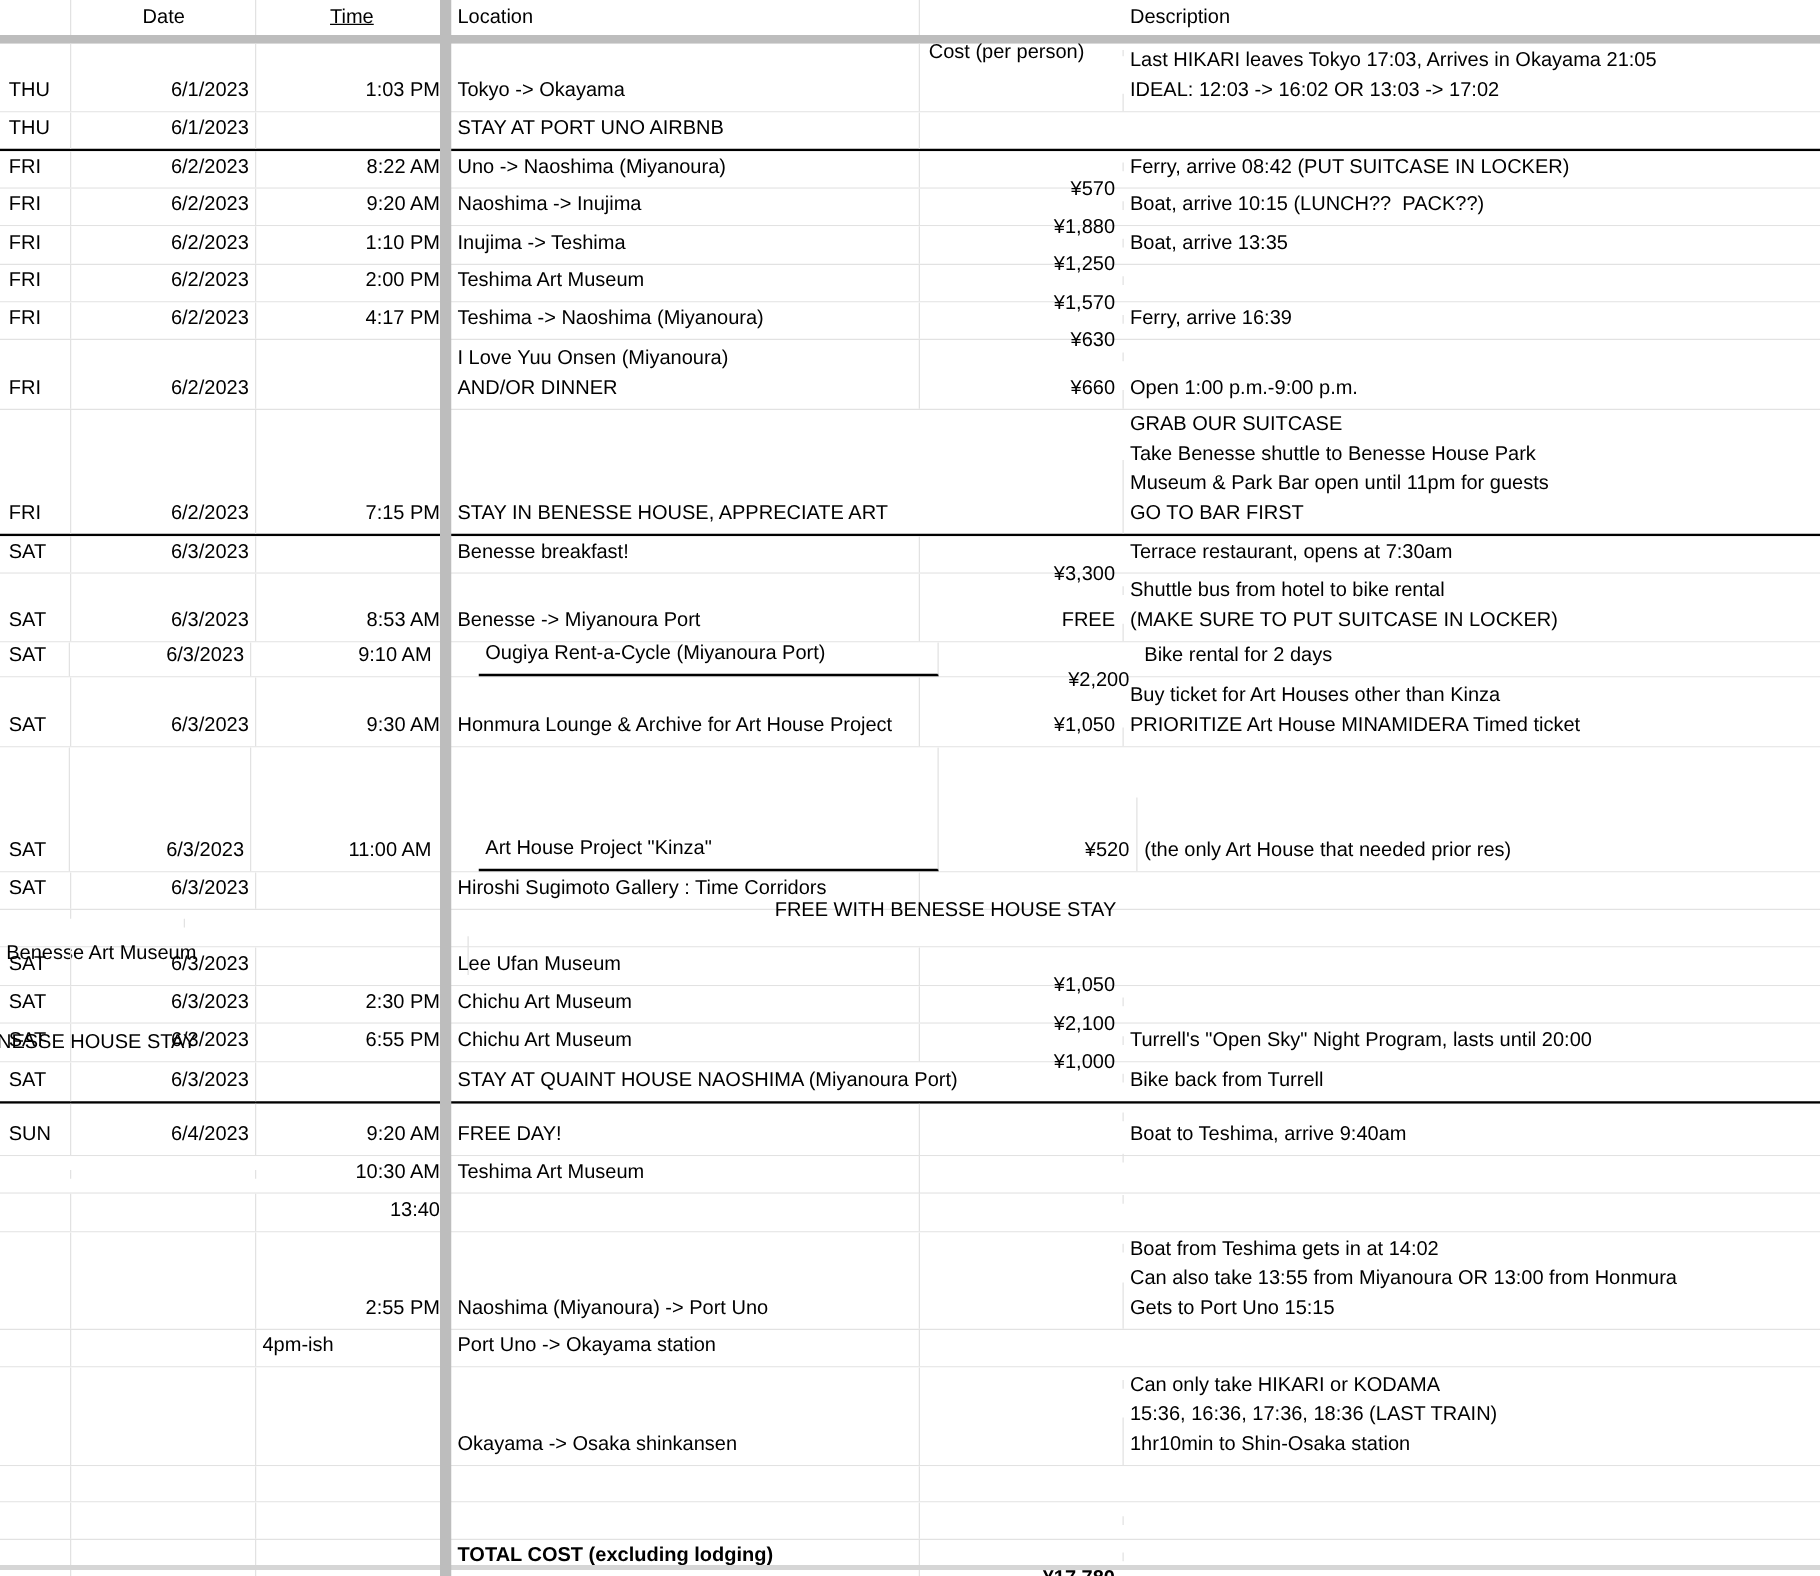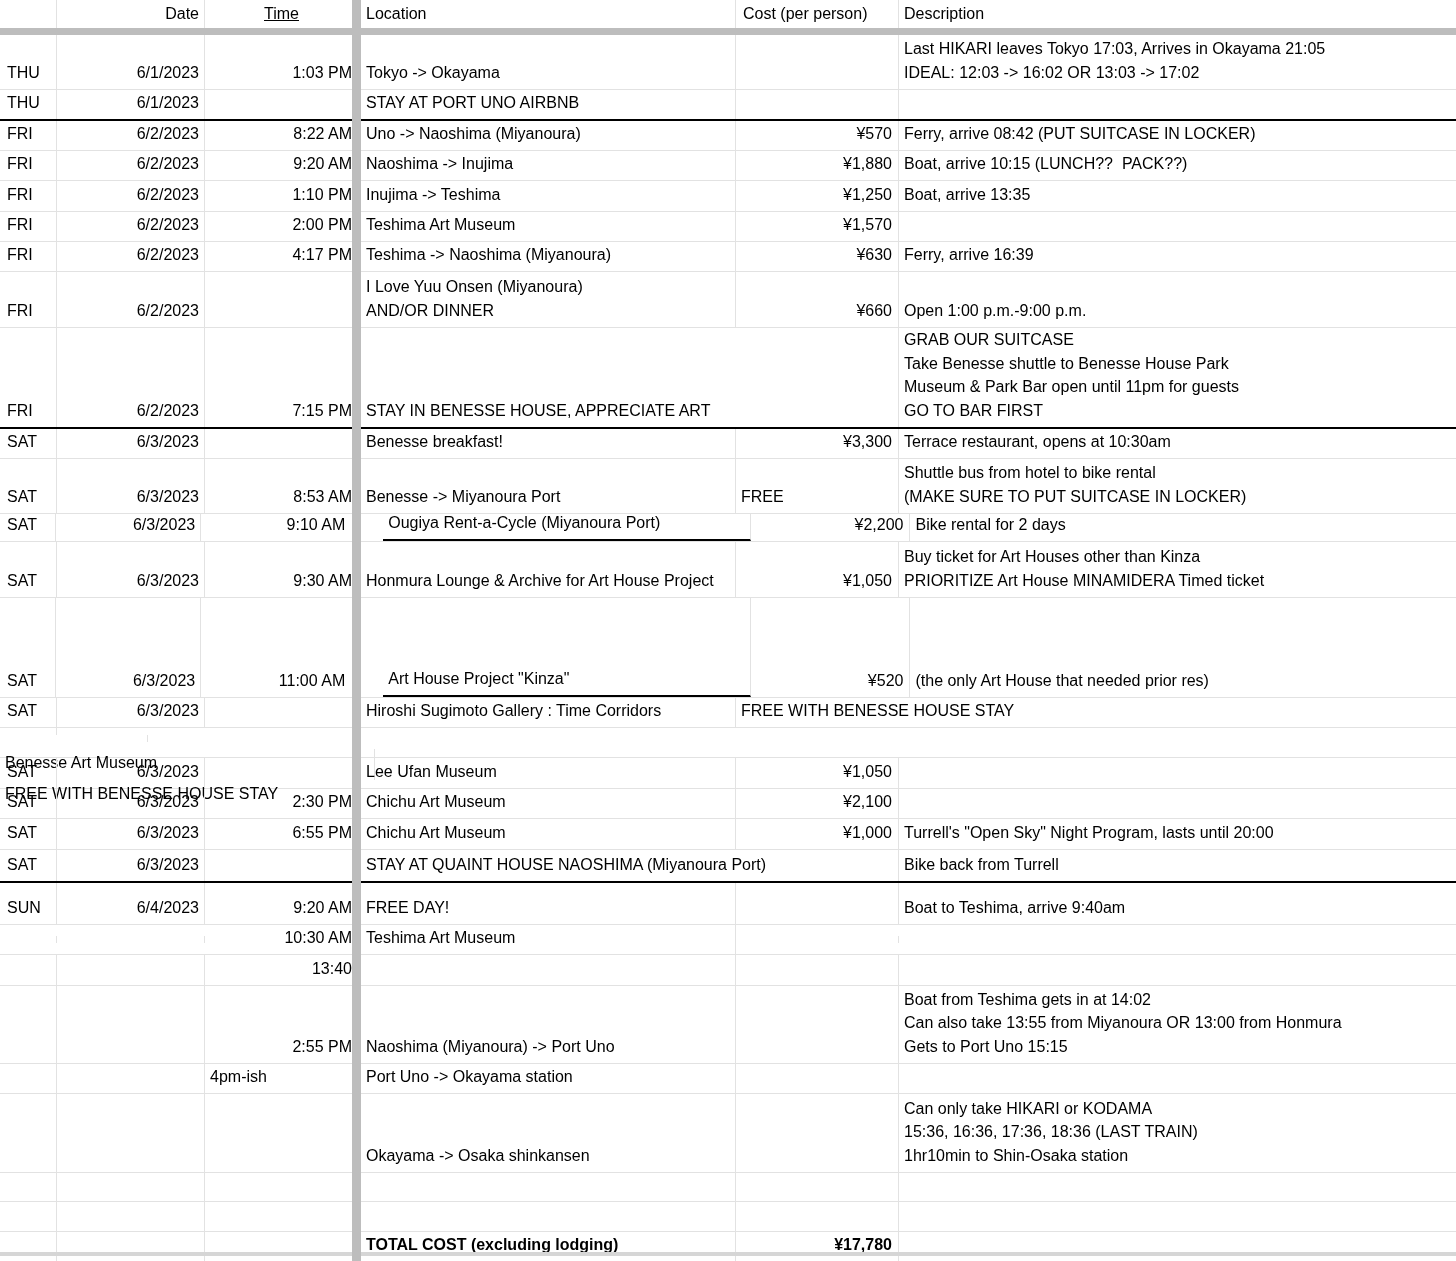--- a/index.html
+++ b/index.html
@@ -26,22 +26,22 @@
     overflow:visible;
   }
   .rb{border-right:1px solid #e2e2e2;}
   .c-day{width:57px;padding-left:7px;}
   .c-date{width:148px;align-items:flex-end;padding-right:5px;}
   .c-time{width:156px;align-items:flex-end;padding-right:9px;}
   .c-time.left{align-items:flex-start;padding-left:5px;}
   .c-loc{width:375px;}
   .c-loc.clip{overflow:hidden;}
   .c-loc.blackline{border-bottom:2px solid #000;margin-left:29px;}
-  .c-cost{width:163px;align-items:flex-end;padding-right:6px;}
-  .c-cost.left{align-items:flex-start;padding-left:5px;}
+  .c-cost{width:163px;align-items:flex-end;padding-right:6px;margin-top:40px;}
+  .c-cost.left{align-items:flex-end;padding-left:5px;}
   .c-desc{width:557px;}
   .line{white-space:pre;}
   .bold .c-loc .line,.bold .c-cost .line{font-weight:700;}
   
   #header-row{
     display:flex;align-items:stretch;height:28px;box-sizing:border-box;background:#fff;
   }
   #header-row .cell{justify-content:center;padding-bottom:3px;}
   .hbar{width:1456px;height:7px;background:#bdbdbd;}
   
@@ -55,21 +55,21 @@
   }
 </style>
 </head>
 <body>
 
 <div id="sheet">
   <div id="header-row">
     <div class="cell c-day rb">
         <div class="line"></div>
       </div>
-    <div class="cell c-date rb" style="align-items:flex-end;padding-left:6px;">
+    <div class="cell c-date rb" style="align-items:center;padding-left:6px;">
         <div class="line">Date</div>
       </div>
     <div class="cell c-time" style="align-items:center;padding-left:6px;text-decoration:underline;">
         <div class="line">Time</div>
       </div>
     <div class="cell c-loc rb">
         <div class="line">Location</div>
       </div>
     <div class="cell c-cost rb" style="align-items:flex-start;padding-left:7px;">
         <div class="line">Cost (per person)</div>
@@ -259,21 +259,21 @@
           <div class="line">6/3/2023</div>
         </div>
         <div class="cell c-time"></div>
         <div class="cell c-loc rb">
           <div class="line">Benesse breakfast!</div>
         </div>
         <div class="cell c-cost rb">
           <div class="line">¥3,300</div>
         </div>
         <div class="cell c-desc">
-          <div class="line">Terrace restaurant, opens at 10:30am</div>
+          <div class="line">Terrace restaurant, opens at 7:30am</div>
         </div>
       </div>
       <div class="row" style="height: 55px;">
         <div class="cell c-day rb">
           <div class="line">SAT</div>
         </div>
         <div class="cell c-date rb">
           <div class="line">6/3/2023</div>
         </div>
         <div class="cell c-time">

